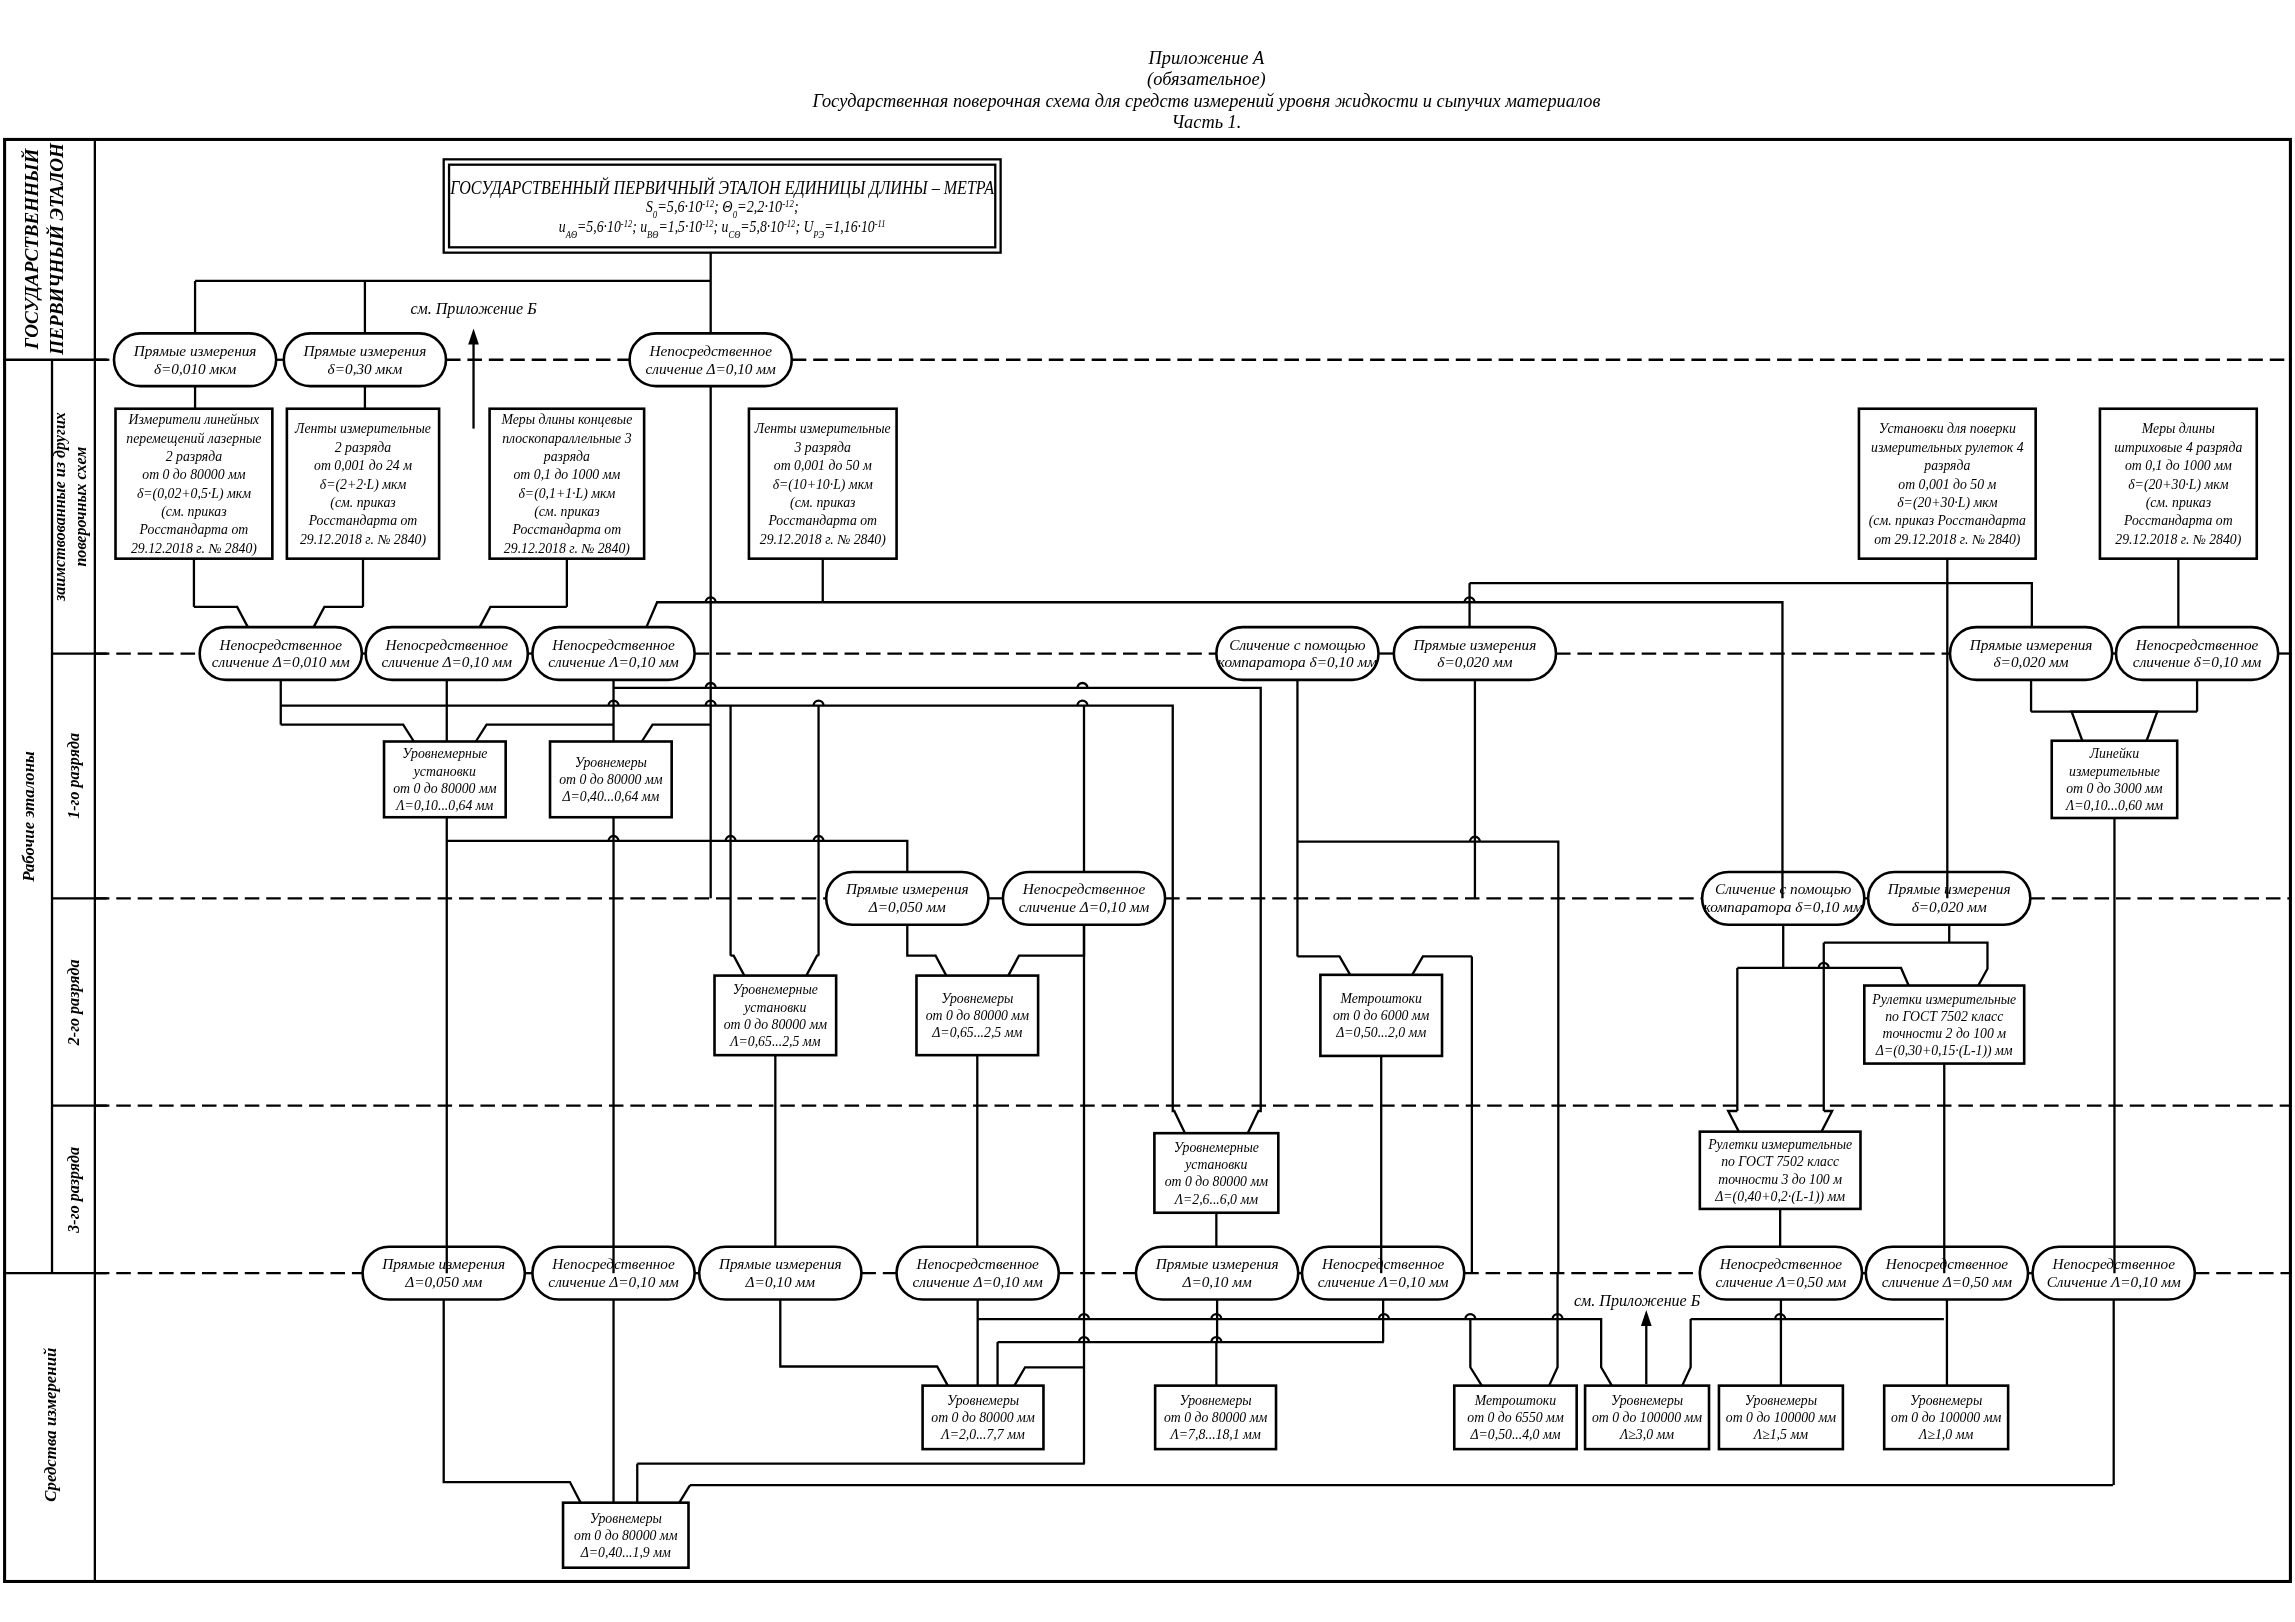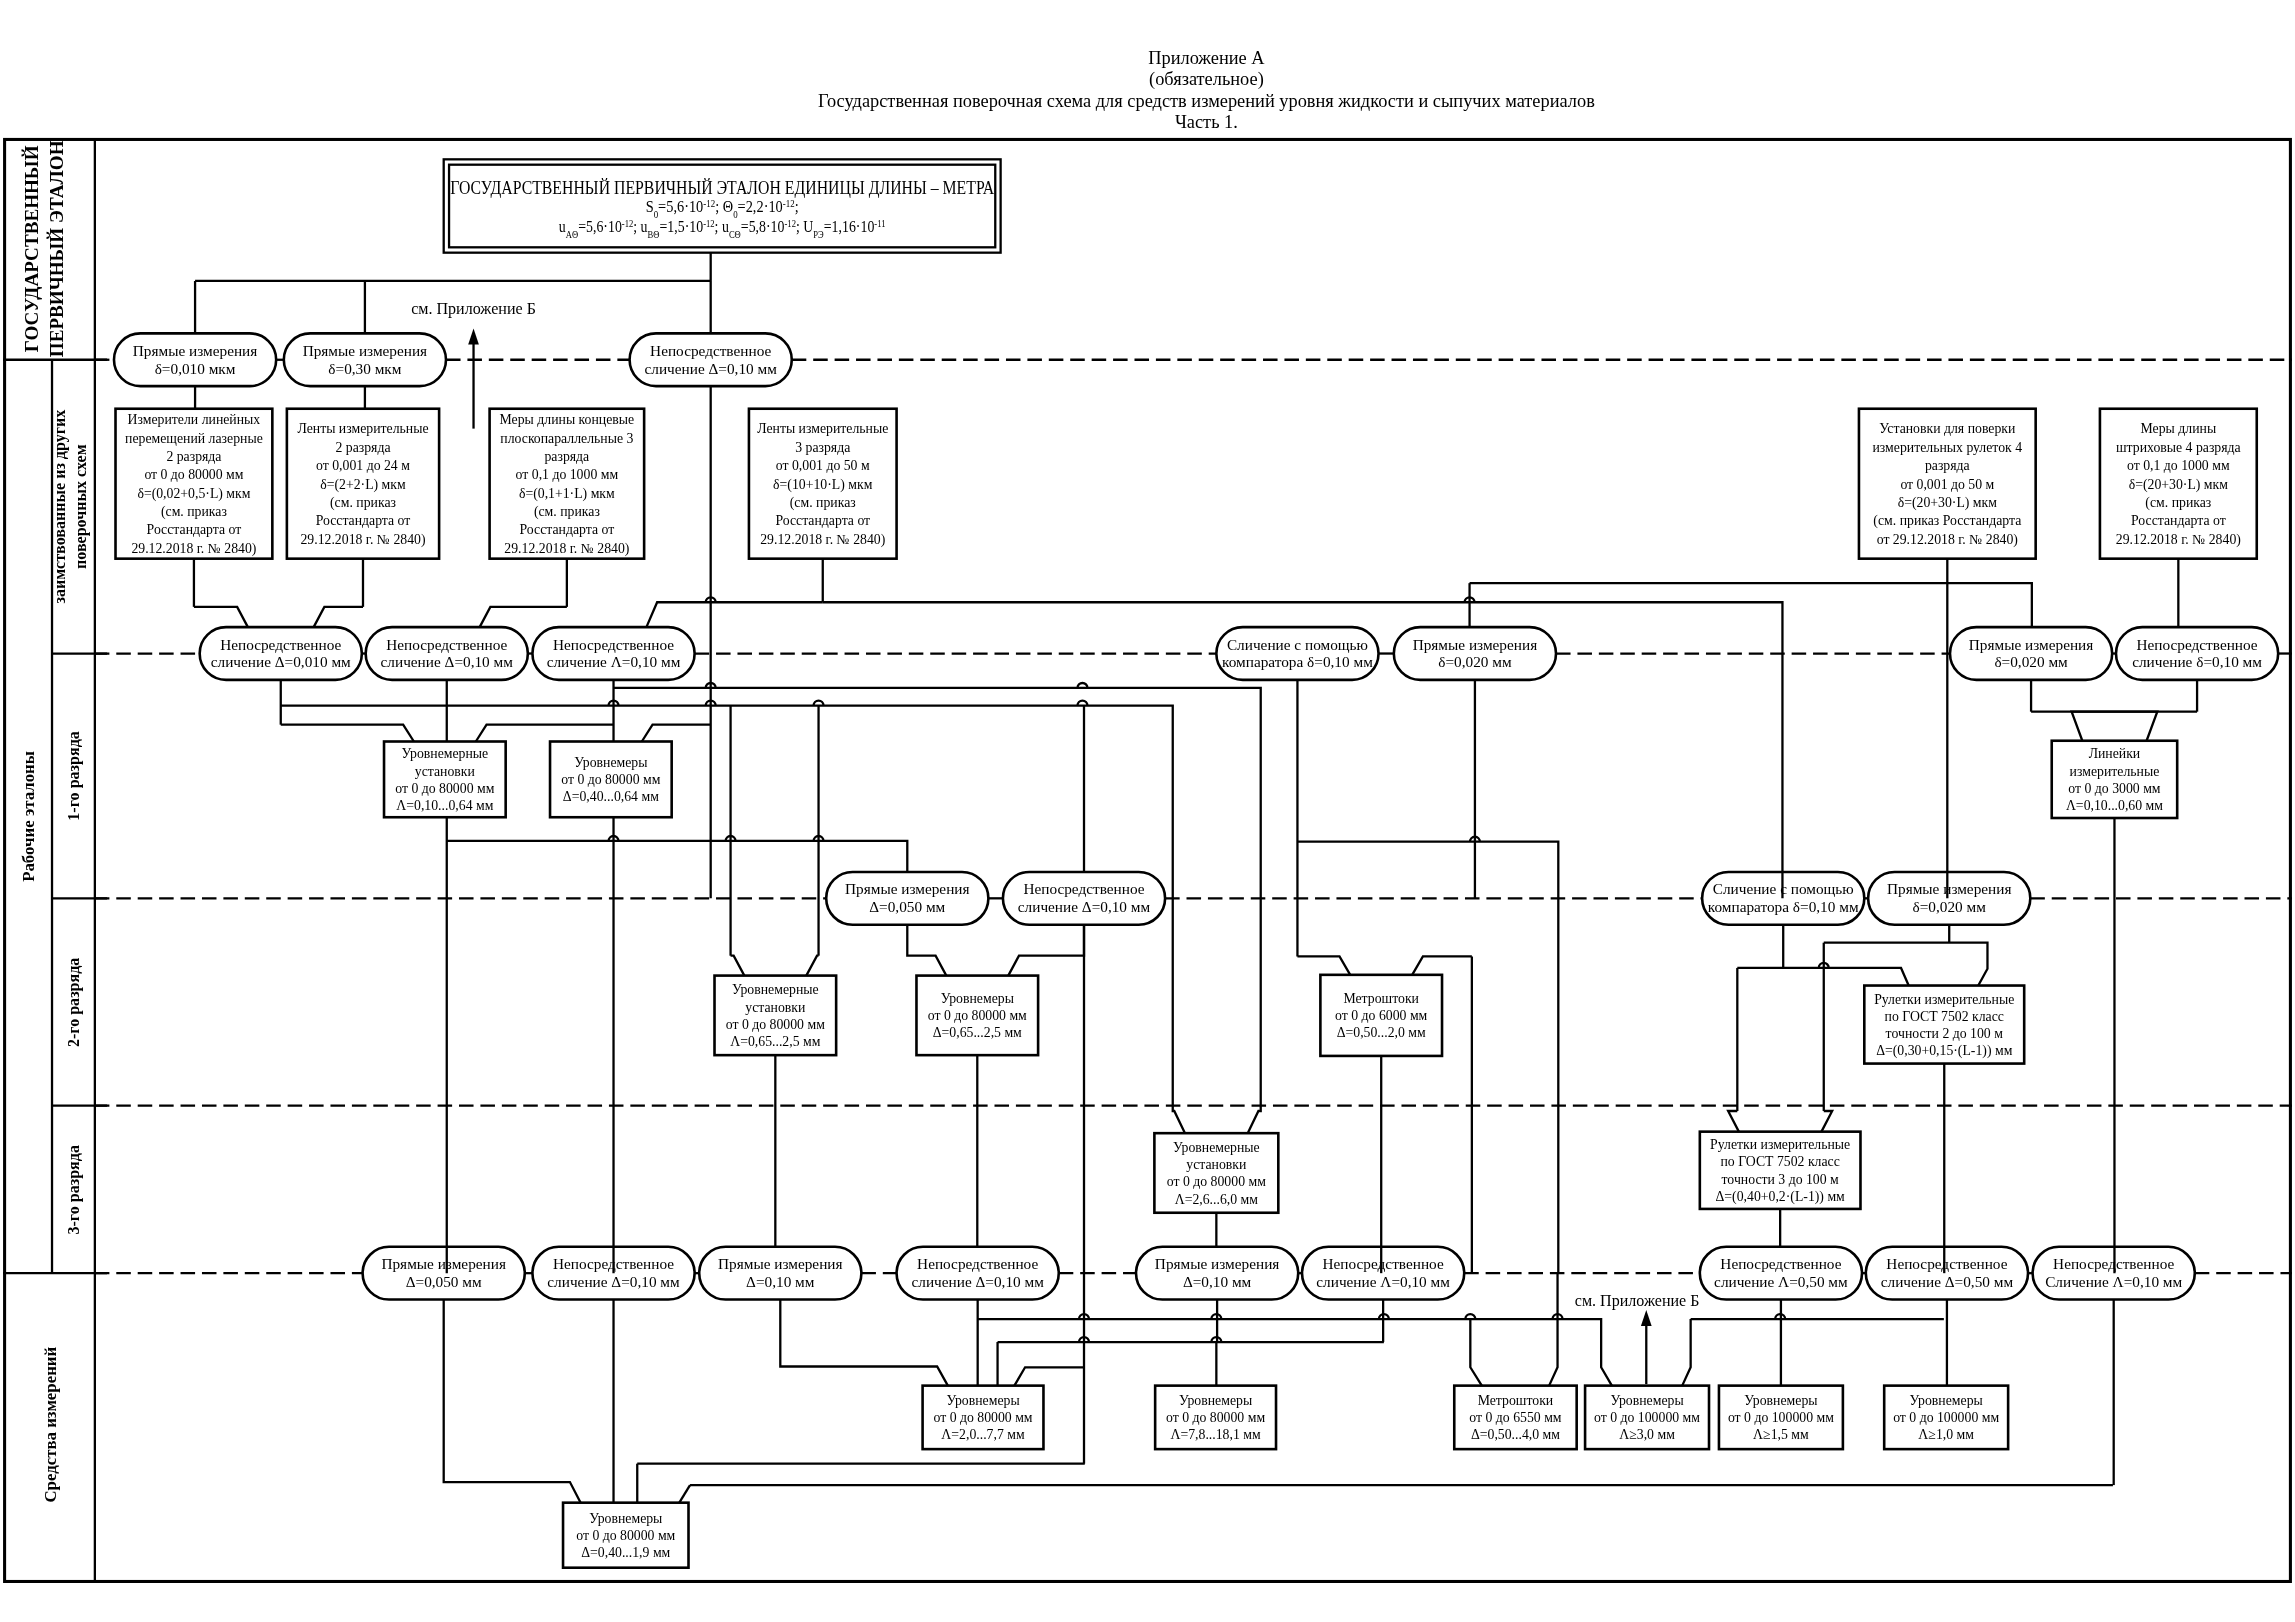--- a/index.html
+++ b/index.html
@@ -1,18 +1,18 @@
 <!DOCTYPE html>
 <html style="font-size:12.2px"><head>
 <meta charset="utf-8">
 <title>Государственная поверочная схема</title>
 <style>
   html,body{margin:0;padding:0;background:#ffffff;}
   body{width:2295px;height:1623px;font-family:"Liberation Serif",serif;overflow:hidden;}
-  #root{position:relative;width:2295px;height:1623px;}
+  #root{position:relative;width:2295px;height:1623px;font-style:italic;}
   #diag{position:absolute;left:0;top:0;}
   text{font-family:"Liberation Serif",serif;fill:#000;}
 </style>
 </head>
 <body>
 
 <div id="root">
   <svg id="diag" width="2295" height="1623" viewBox="0 0 3000 2121">
       <g>
         <text x="1577" y="83" font-size="24" text-anchor="middle" fill="#000000">Приложение А</text>

